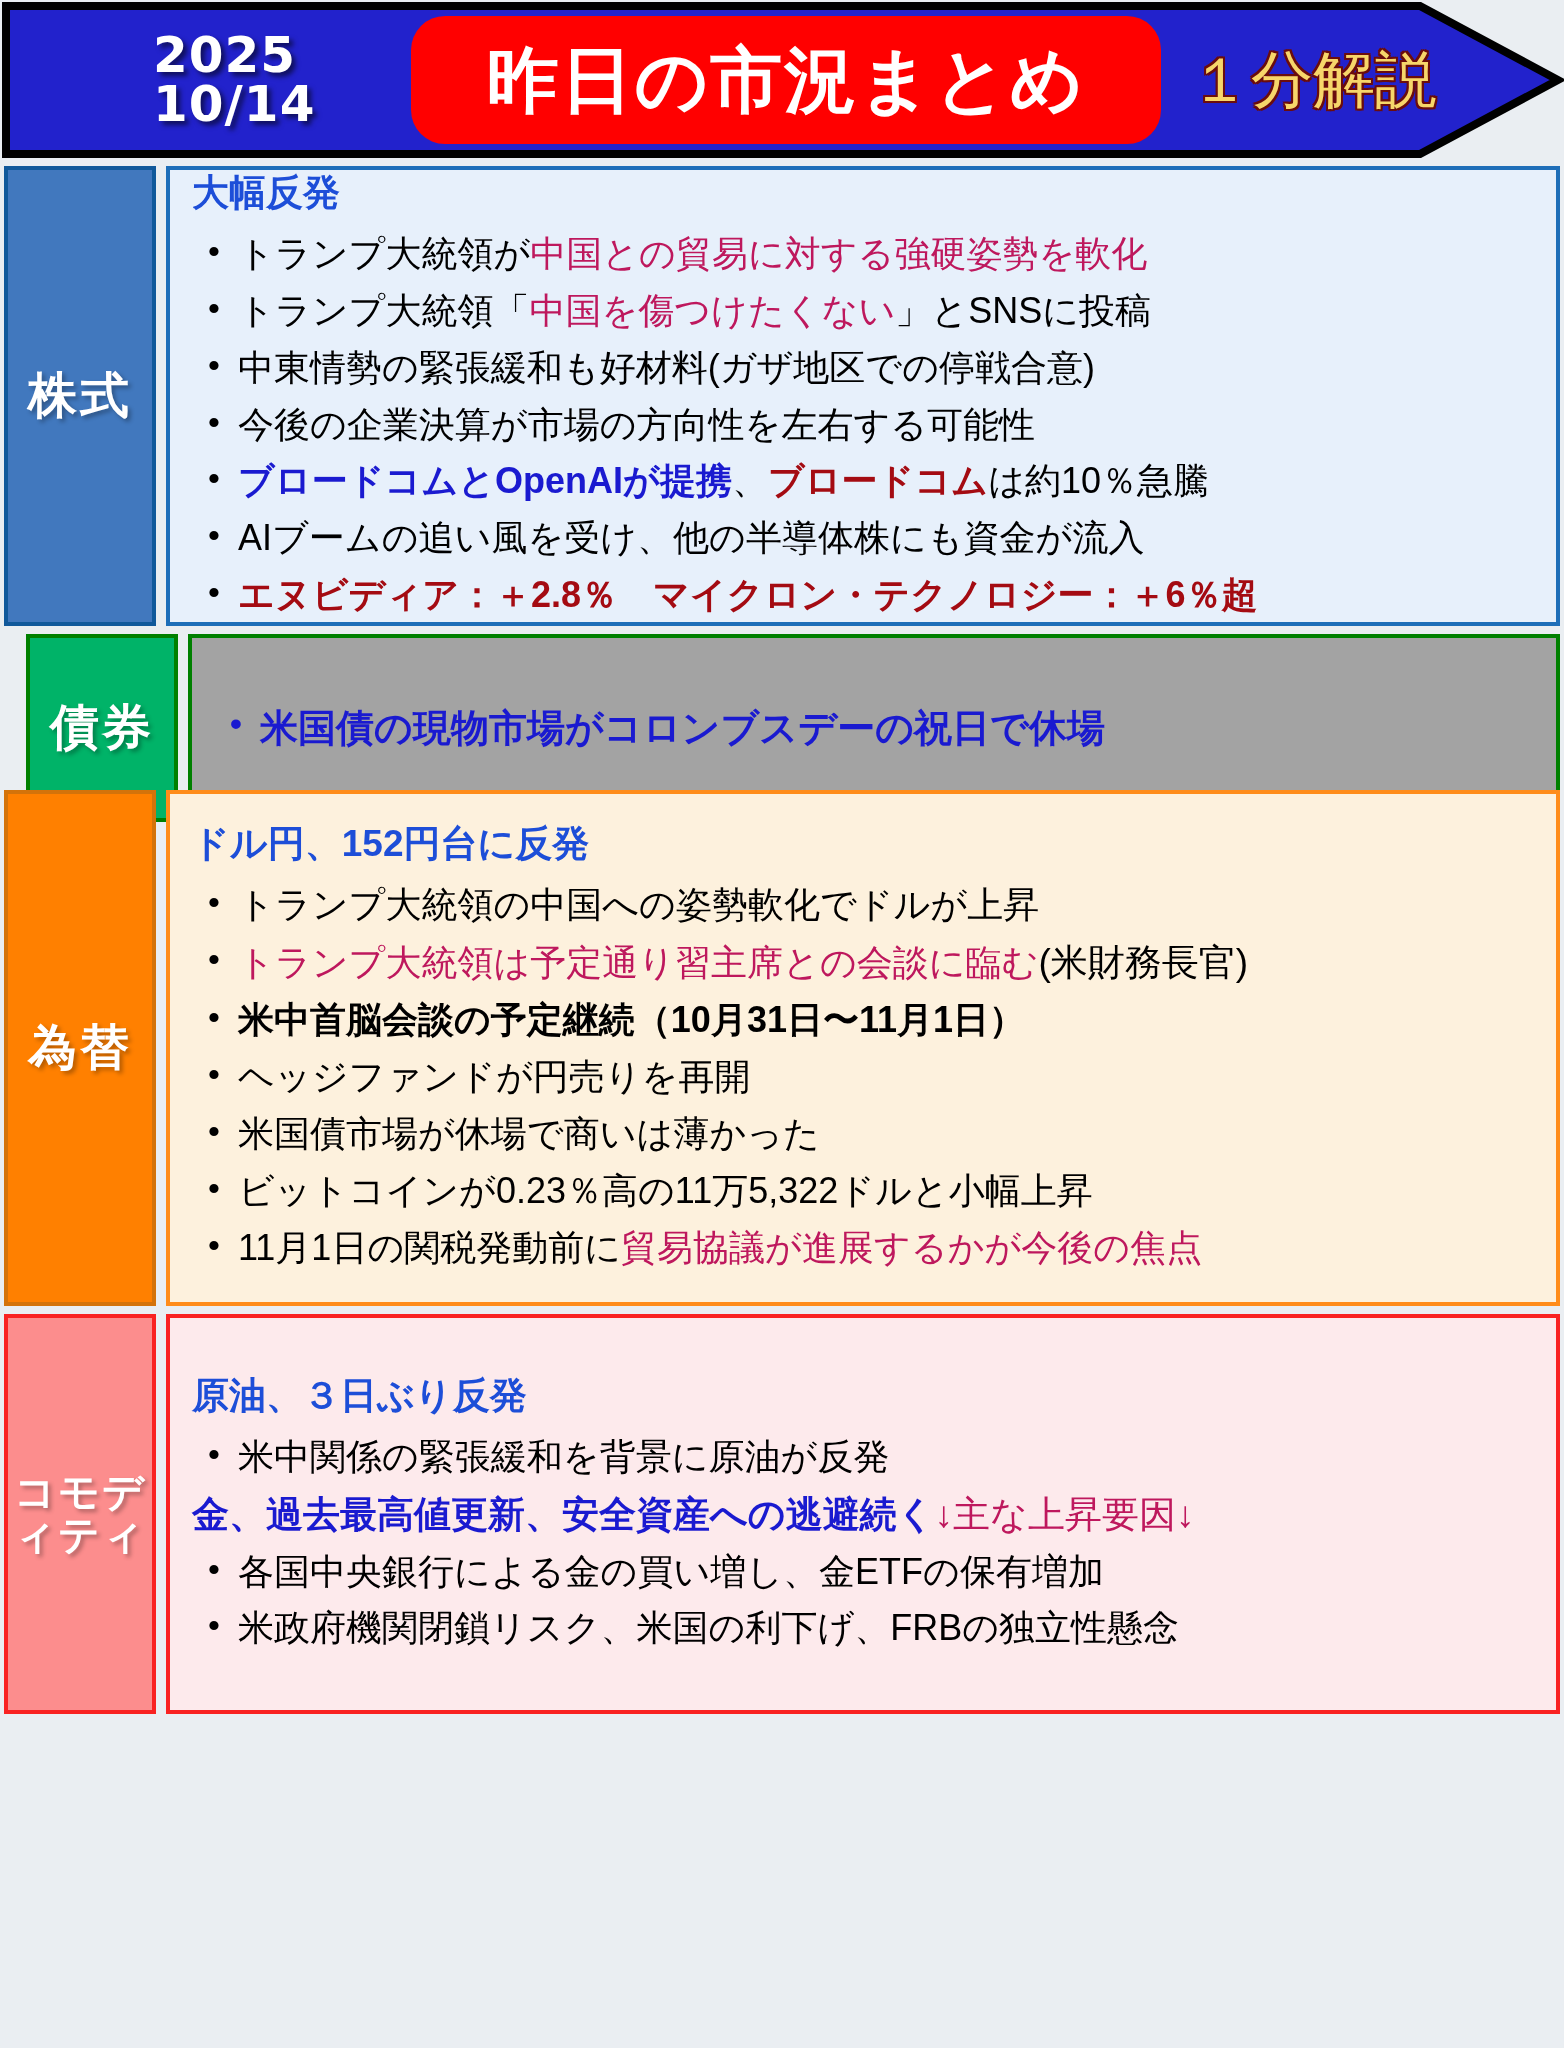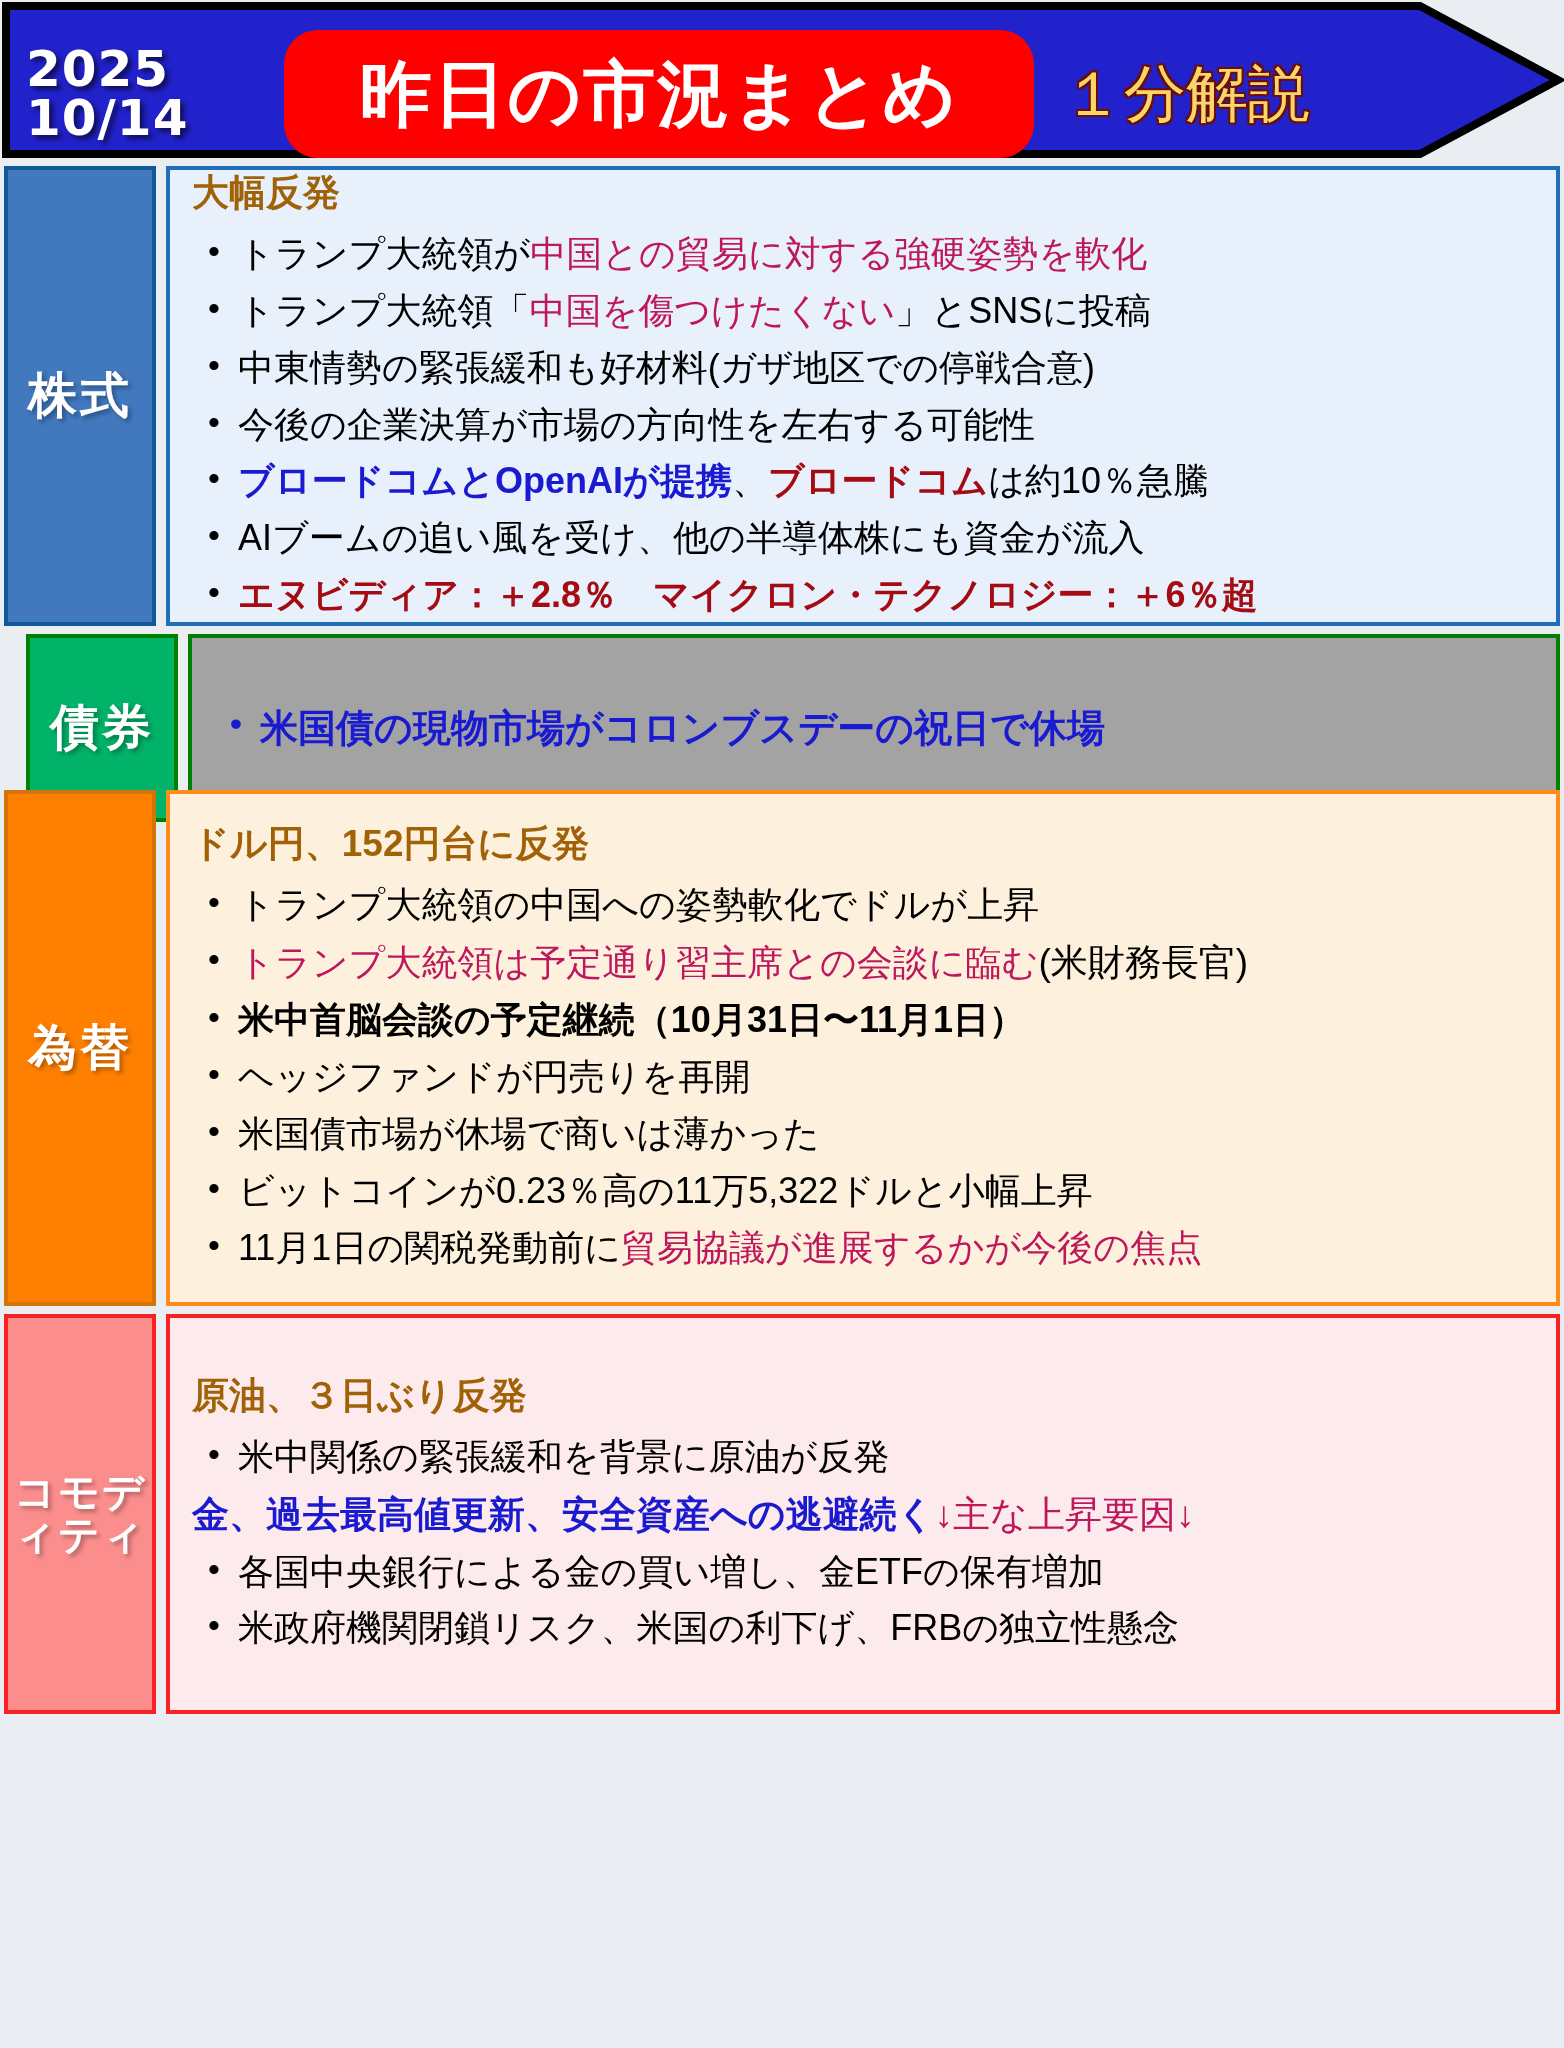--- a/index.html
+++ b/index.html
@@ -23,24 +23,25 @@
     left: 0; top: 2px;
     width: 1564px; height: 156px;
   }
   #header-arrow {
     position: absolute;
     left: 0; top: 0;
     width: 1564px; height: 156px;
   }
   #header-inner {
     position: absolute;
-    left: 0; top: 14px;
+    left: 0; top: 0;
     width: 1564px; height: 156px;
     display: flex;
     align-items: center;
+    justify-content: center;
   }
   .date-block {
     width: 280px;
     padding-left: 26px;
     color: #ffffff;
     font-weight: bold;
     font-size: 50px;
     line-height: 0.99;
     letter-spacing: 1px;
     text-shadow: 4px 4px 5px rgba(0,0,0,0.55);
@@ -109,21 +110,21 @@
     margin-left: 10px;
     margin-right: 4px;
     padding: 16px 14px 16px 16px;
     display: flex;
     flex-direction: column;
     justify-content: center;
   }
   .head-line {
     font-weight: bold;
     font-size: 37px;
-    color: #a16207;
+    color: #1d4ed8;
     margin-bottom: 8px;
     padding-left: 6px;
     letter-spacing: 0px;
   }
   ul { list-style: none; }
   li {
     position: relative;
     padding-left: 52px;
     font-size: 36px;
     line-height: 1.58;

